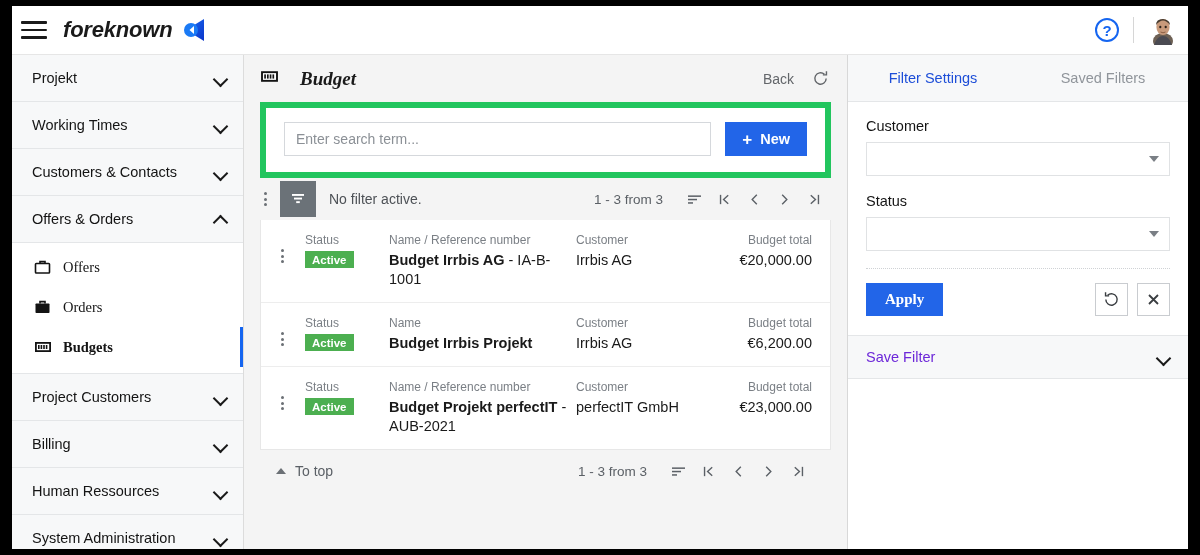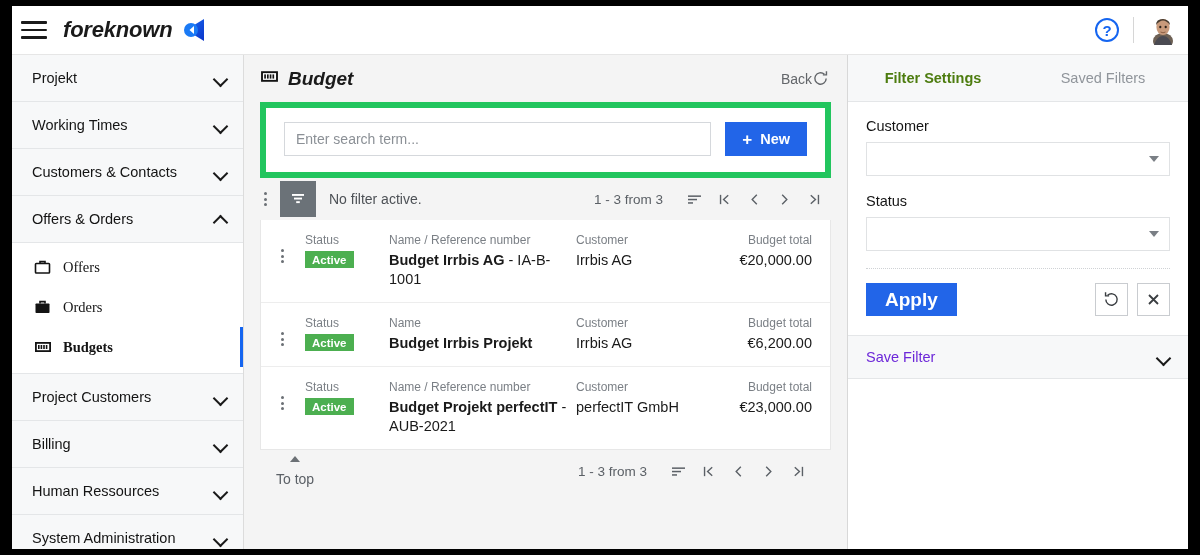--- a/index.html
+++ b/index.html
@@ -129,25 +129,25 @@
     background: #f4f4f4;
     min-width: 0;
     display: flex; flex-direction: column;
     border-right: 1px solid #d8d8d8;
   }
   .main-head {
     height: 47px; flex: 0 0 47px;
     display: flex; align-items: center;
     padding: 0 18px 0 16px;
   }
-  .main-title-wrap { display:flex; align-items:center; gap: 9px; }
+  .main-title-wrap { display:flex; align-items:center; gap: 21px; font-family: Liberation Serif, serif; }
   .main-title {
     font-size: 19px; font-weight: 700; font-style: italic; color: #1a1a1a;
   }
-  .head-actions { margin-left: auto; display: flex; align-items: center; }
+  .head-actions { margin-left: auto; display: flex; align-items: center; gap: 18px; }
   .back-link { font-size: 14px; color: #63666a; cursor: pointer; }
   .refresh-ico { cursor:pointer; display:flex; }
 
   .card {
     background: #ffffff;
     margin: 0 16px 0 16px;
     border: 6px solid #22c55e;
     flex: 0 0 auto;
     padding: 14px 18px 16px 18px;
     display: flex; align-items: center; gap: 14px;
@@ -238,64 +238,64 @@
   .col-name .col-val .ref { font-weight: 400; }
   .col-cust { width: 124px; flex: 0 0 124px; }
   .col-total { width: 112px; flex: 0 0 112px; text-align: right; align-items: flex-end; }
 
   .footbar {
     height: 42px; flex: 0 0 42px;
     display: flex; align-items: center;
     padding: 0 18px 0 16px;
     margin: 0 16px;
   }
-  .totop { font-size: 14px; color: #5b6066; display:flex; align-items:center; gap: 9px; cursor: pointer; flex-direction: column; }
+  .totop { font-size: 14px; color: #5b6066; display:flex; align-items:center; gap: 9px; cursor: pointer; }
   .caret-up { width:0;height:0;border-left:5px solid transparent;border-right:5px solid transparent;border-bottom:6px solid #6b7075; }
 
   
   .rightpanel {
     width: 340px; flex: 0 0 340px;
     background: #ffffff;
     display: flex; flex-direction: column;
   }
   .rp-tabs {
     height: 47px; flex: 0 0 47px;
     background: #f7f8f9;
     display: flex; align-items: center;
     border-bottom: 1px solid #e4e6e8;
   }
   .rp-tab {
     flex: 1 1 50%;
     text-align: center;
     font-size: 14.5px;
     cursor: pointer;
   }
-  .rp-tab.active { color: #4d7c0f; font-weight: 700; }
+  .rp-tab.active { color: #1d4ed8; font-weight: 400; }
   .rp-tab.inactive { color: #90959b; }
   .rp-body { padding: 16px 18px 0 18px; }
   .field-label { font-size: 14.5px; color: #141414; margin-bottom: 8px; }
   .select-box {
     height: 34px;
     border: 1px solid #e0e2e4;
     margin-bottom: 17px;
     display: flex; align-items: center;
     padding: 0 10px;
     cursor: pointer;
     background: #fff;
   }
   .select-val { flex: 1 1 auto; font-size: 14px; color: #2c2c2c; }
   .caret-dn { width:0;height:0;border-left:5px solid transparent;border-right:5px solid transparent;border-top:6px solid #7a7f85; }
   .dotted-sep { border-top: 1px dotted #cfd2d5; margin: 2px 0 14px 0; }
   .rp-actions { display: flex; align-items: center; }
   .btn-apply {
     background: #2265e8; color: #fff; border: none;
     height: 33px; padding: 0 19px;
-    font-size: 19px; font-weight: 700;
-    cursor: pointer;
-    font-family: Liberation Sans, sans-serif;
+    font-size: 15px; font-weight: 700;
+    cursor: pointer;
+    font-family: Liberation Serif, serif;
   }
   .icon-btn {
     width: 33px; height: 33px;
     border: 1px solid #c9ccd0;
     background: #fff;
     display:flex; align-items:center; justify-content:center;
     cursor: pointer;
     color: #3a3e42;
   }
   .rp-actions .spacer { flex: 1 1 auto; }

